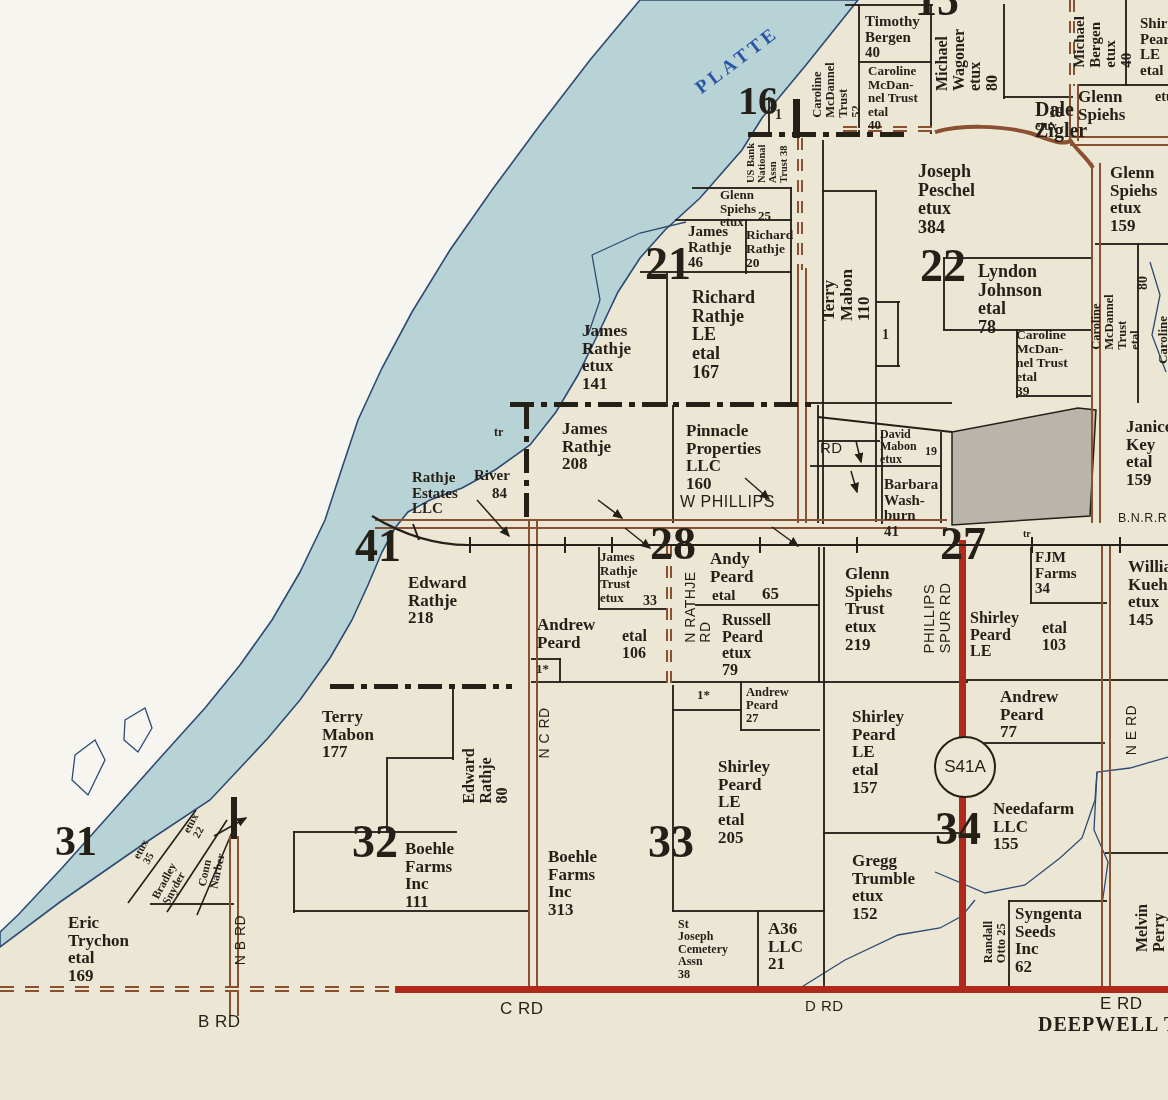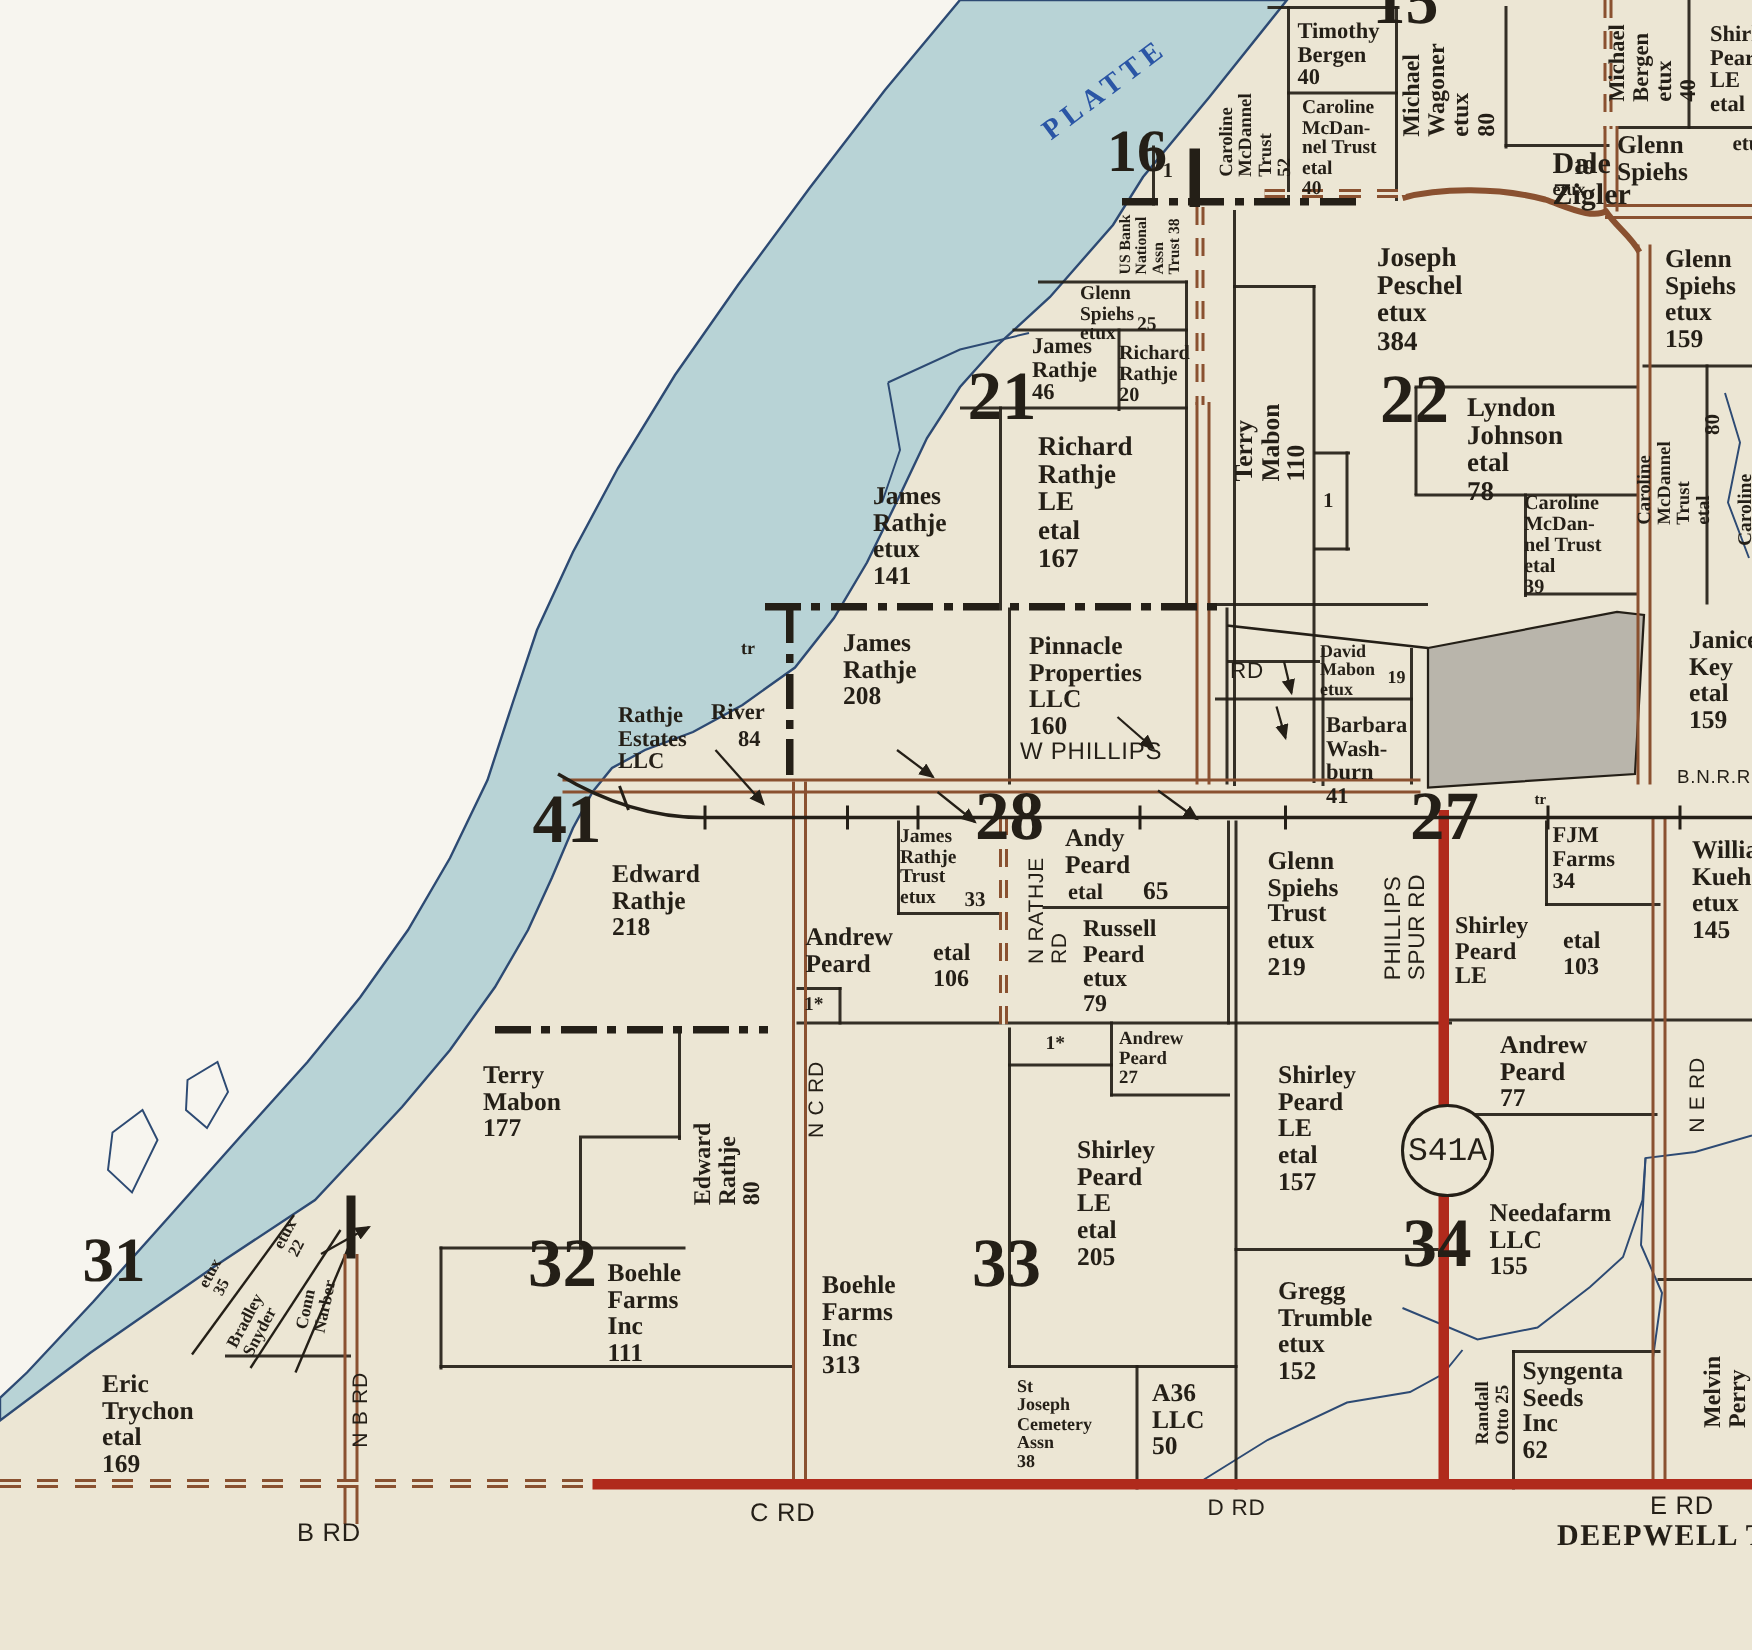--- a/index.html
+++ b/index.html
@@ -22,21 +22,21 @@
   .rbhd{position:absolute;height:6px;z-index:2;
     background:repeating-linear-gradient(90deg,var(--brown) 0 14px,transparent 14px 25px);}
   .rbhd::after{content:"";position:absolute;top:2px;left:0;right:0;height:2px;background:var(--paper);}
   .rrv{position:absolute;width:7px;background:var(--red);z-index:3;}
   .rrh{position:absolute;height:7px;background:var(--red);z-index:3;}
   .lbl{position:absolute;white-space:pre;line-height:1.04;color:var(--ink);
        font-weight:bold;z-index:6;}
   .lbl.sans{font-family:"Liberation Sans",sans-serif;font-weight:normal;letter-spacing:.5px;}
   #shield{position:absolute;width:58px;height:58px;border-radius:50%;border:2px solid var(--ink);
        background:var(--paper);display:flex;align-items:center;justify-content:center;
-       font-family:Liberation Mono, monospace;font-size:22px;color:var(--ink);z-index:5;}
+       font-family:Liberation Sans, sans-serif;font-size:17px;color:var(--ink);z-index:5;}
 </style>
 </head>
 <body>
 
 <div id="stage">
 
   <svg id="svg-under" width="1168" height="1100" viewBox="0 0 1168 1100">
 
     <polygon points="0,0 640,0 590,60 540,125 492,190 450,250 412,312 382,368 358,420 342,468 325,520 300,572 272,620 240,665 205,708 160,758 112,812 62,868 18,915 0,932" fill="var(--margin)"></polygon>
 
@@ -391,21 +391,21 @@
 LE
 etal
 205</div>
     <div class="lbl" style="left: 678px; top: 918px; font-size: 12px;">St
 Joseph
 Cemetery
 Assn
 38</div>
     <div class="lbl" style="left: 768px; top: 920px; font-size: 17px;">A36
 LLC
-50</div>
+21</div>
     <div class="lbl" style="left: 852px; top: 708px; font-size: 17px;">Shirley
 Peard
 LE
 etal
 157</div>
     <div class="lbl" style="left: 852px; top: 852px; font-size: 17px;">Gregg
 Trumble
 etux
 152</div>
     <div class="lbl sans" style="left: 500px; top: 1000px; font-size: 17px;">C RD</div>

